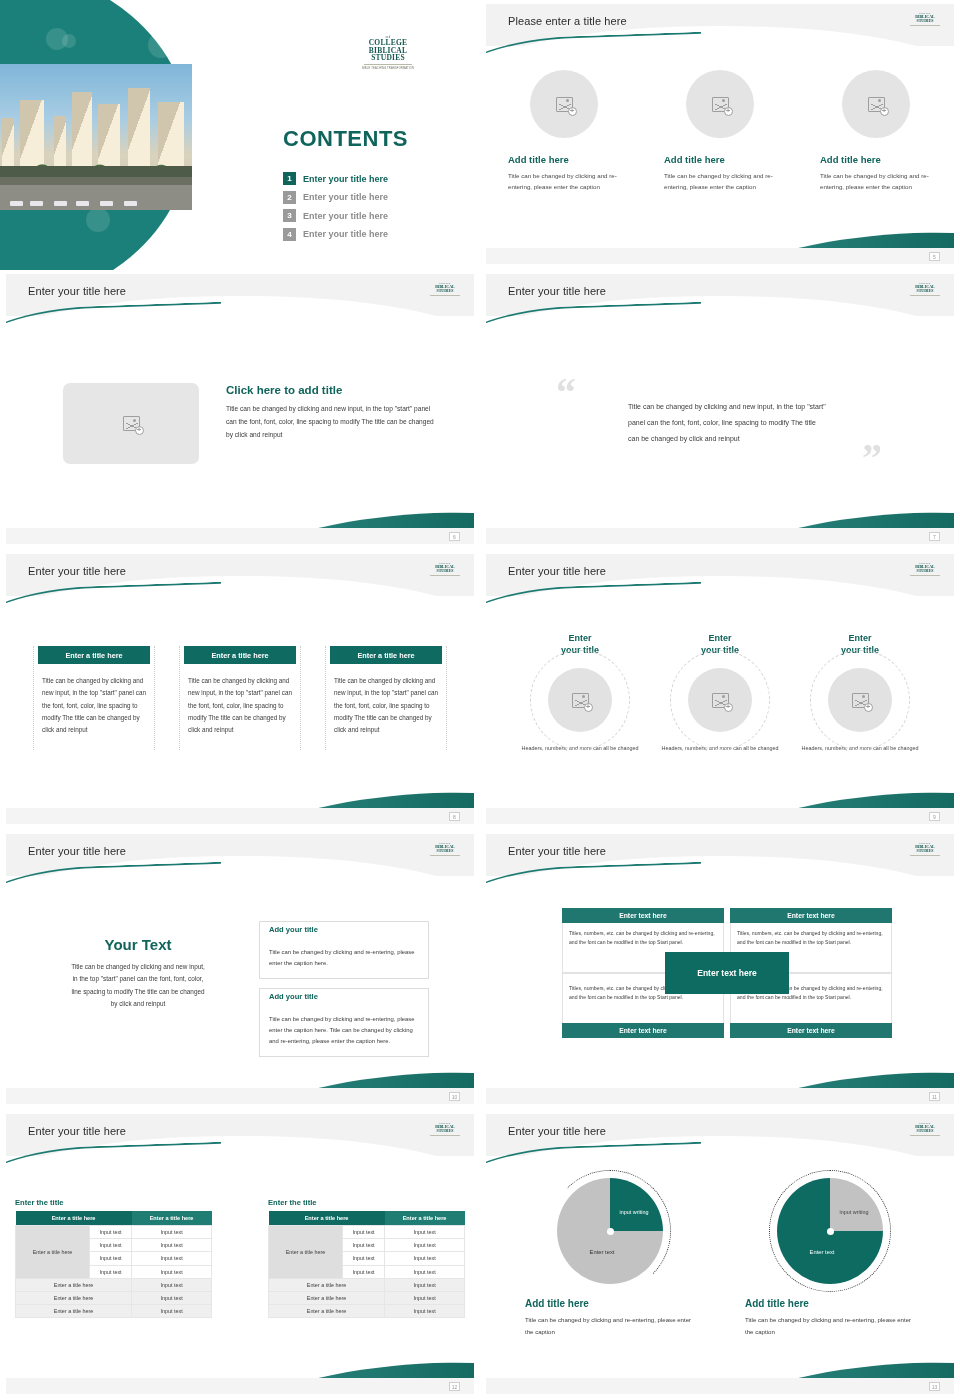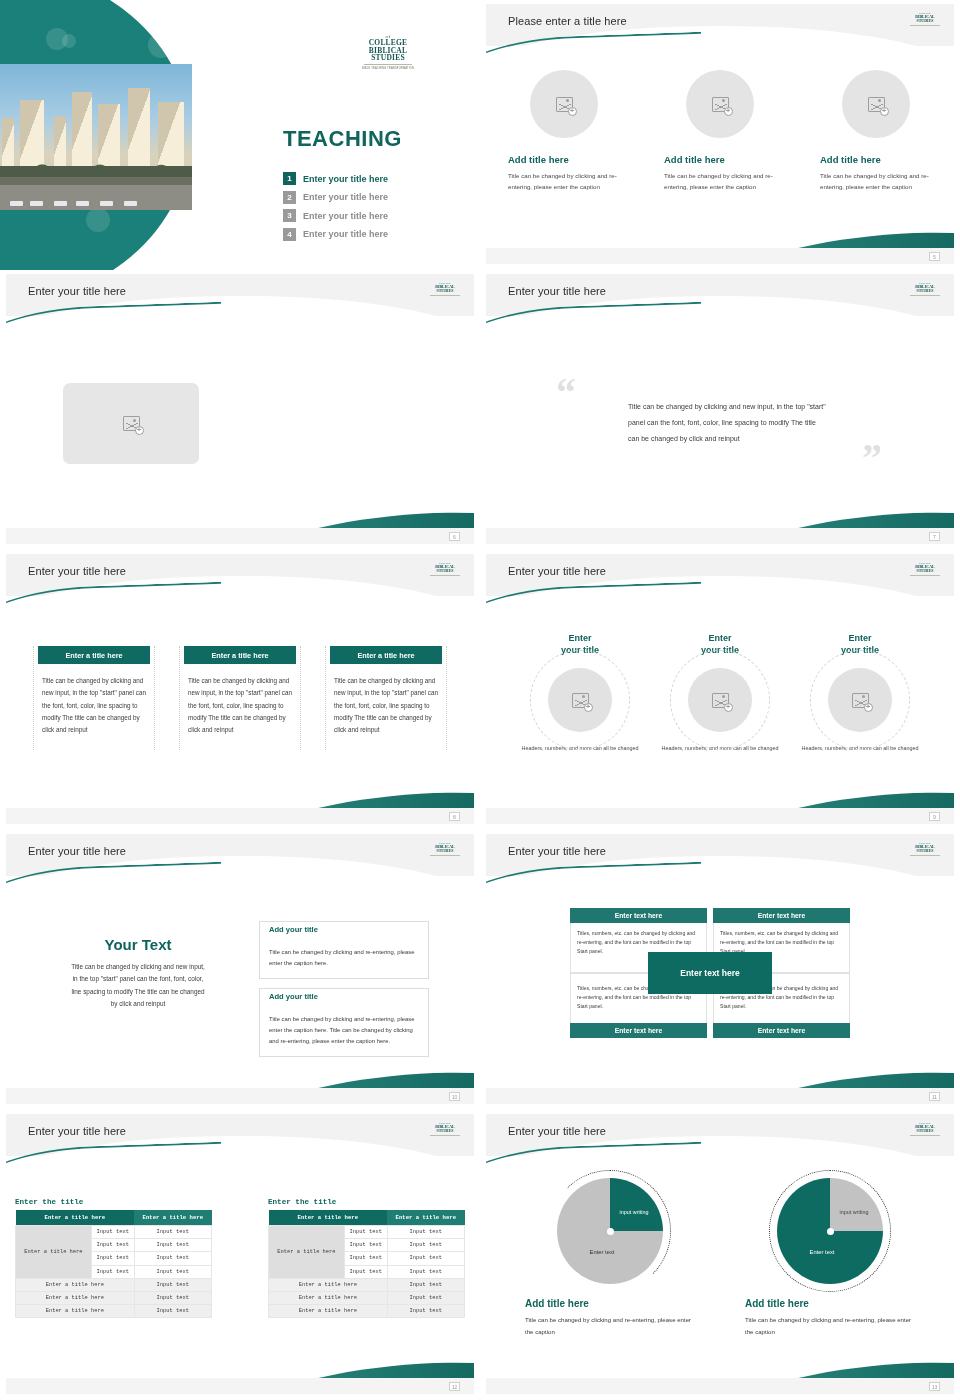--- a/index.html
+++ b/index.html
@@ -184,37 +184,37 @@
   .s7-left { position:absolute; left:62px; top:102px; width:140px;text-align:center; }
   .s7-big { font-size:15px; font-weight:bold; color:#0f645c; margin-bottom:8px; }
   .s7-body { font-size:6.4px; color:#3b3b3b; line-height:1.95; }
   .s7-right { position:absolute; left:213px; top:87px; width:210px;padding-left:40px; }
   .s7-box { border:1px solid #dcdcdc; padding:7px 9px 9px; margin-bottom:9px; position:relative; }
   .s7-box-t { font-size:7.6px; font-weight:bold; color:#0f645c; margin-bottom:4px;
     background:#fff; display:inline-block; padding-right:4px; position:relative; top:-11px; margin-bottom:-5px; }
   .s7-box-b { font-size:5.9px; color:#3b3b3b; line-height:1.85; }
 
   
-  .s8-grid { position:absolute; left:84px; top:74px; width:280px; }
+  .s8-grid { position:absolute; left:76px; top:74px; width:330px; }
   .s8-row { display:flex; gap:6px; }
   .s8-cell { width:162px; }
   .s8-head { background:#20776f; color:#fff; font-size:6.8px; font-weight:bold;
     text-align:center; padding:4px 0; }
   .s8-txt { border:1px solid #e2e2e2; border-top:none; font-size:5.1px; color:#3b3b3b;
     line-height:1.75; padding:6px 6px 14px; min-height:50px; }
   .s8-txt.bot { border-top:1px solid #e2e2e2; border-bottom:none; padding:10px 6px 6px; }
   .s8-center {
     position:absolute; left:50%; top:50%; transform:translate(-50%,-50%);
     width:124px; height:42px; background:#0d6b62; color:#fff;
     display:flex; align-items:center; justify-content:center;
     font-size:8.5px; font-weight:bold;
   }
 
   
-  .s9-wrap { position:absolute; left:0; right:0; top:84px; display:flex; justify-content:center; gap:56px;font-family:Liberation Mono, monospace; }
+  .s9-wrap { position:absolute; left:0; right:0; top:84px; display:flex; justify-content:center; gap:56px; }
   .s9-block { width:197px; }
   .s9-cap { font-size:7.6px; font-weight:bold; color:#0f645c; margin-bottom:4px; }
   table.tbl { border-collapse:collapse; width:100%; }
   table.tbl th { background:#0f6a62; color:#fff; font-size:5.6px; font-weight:bold; padding:4px 0; text-align:center; }
   table.tbl th.alt { background:#1f7d73; }
   table.tbl td { font-size:5.4px; color:#3d3d3d; text-align:center; padding:3.1px 0;
     border:1px solid #e6e6e6; background:#fff; }
   table.tbl td.sidehead { background:#dedede; }
   table.tbl tr.grey td { background:#efefef; }
 
@@ -282,21 +282,21 @@
         <div class="logo-text">
           <div class="logo-l1">of</div>
           <div class="logo-l2">COLLEGE</div>
           <div class="logo-l3">BIBLICAL</div>
           <div class="logo-l4">STUDIES</div>
         </div>
         <div class="logo-rule"></div>
         <div class="logo-tag">BIBLE TEACHING TRANSFORMATION</div>
       </div>
 
-      <div class="cover-title">TEACHING</div>
+      <div class="cover-title">CONTENTS</div>
 
       <div class="toc">
         <div class="toc-row active">
           <span class="toc-num">1</span>
           <span class="toc-lbl">Enter your title here</span>
         </div>
         <div class="toc-row">
           <span class="toc-num">2</span>
           <span class="toc-lbl">Enter your title here</span>
         </div>
@@ -385,20 +385,24 @@
       </div>
       <div class="swoosh-tl"></div>
 
       <div class="s3-img">
         <div class="ph-icon">
             <div class="frame"></div>
             <div class="mtn"></div>
             <div class="sun"></div>
             <div class="plus">+</div>
           </div>
+      </div>
+      <div class="s3-txt">
+        <div class="s3-title">Click here to add title</div>
+        <div class="s3-body">Title can be changed by clicking and new input, in the top "start" panel can the font, font, color, line spacing to modify The title can be changed by click and reinput</div>
       </div>
 
       <div class="swoosh-br"></div>
       <div class="footer-bar"></div>
       <div class="pagenum">6</div>
     </div>
   </div>
 
   <div class="slide">
     <div class="slide-inner">

